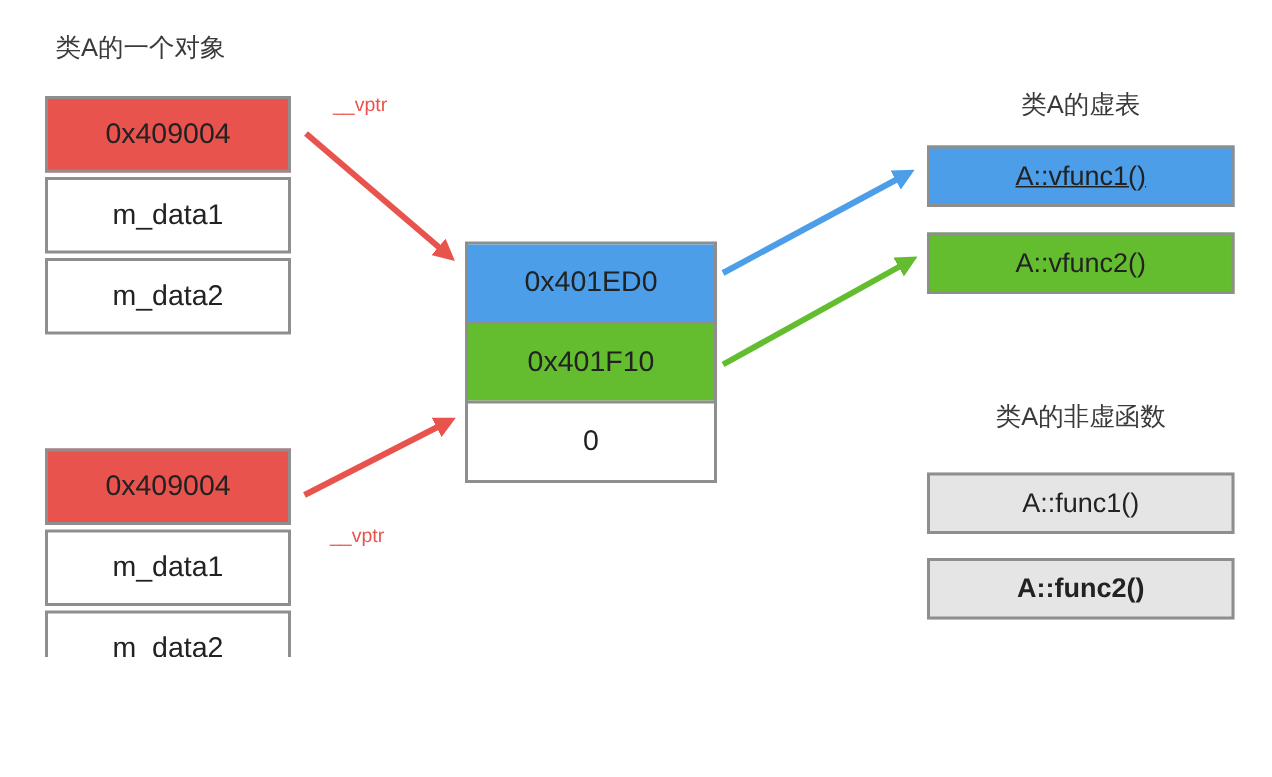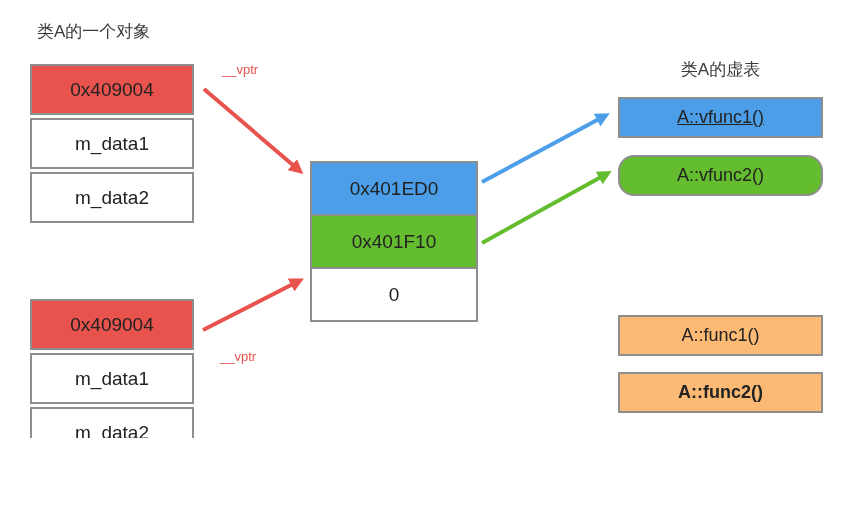--- a/index.html
+++ b/index.html
@@ -58,21 +58,21 @@
   }
   .vtable .row + .row { border-top: 2px solid var(--border, #8E8E8E); }
   .vtable .row.blue  { background: var(--blue, #4C9EE9); }
   .vtable .row.green { background: var(--green, #64BD2F); }
 
   
   .fn-box {
     width: 201px;
     height: 37px;
     border: 2px solid var(--border, #8E8E8E);
-    background: #fdba74;
+    background: #e5e5e5;
     display: flex;
     align-items: center;
     justify-content: center;
     font-size: 18px;
     color: #222222;
   }
   .fn-box.blue  { background: var(--blue, #4C9EE9); }
   .fn-box.green { background: var(--green, #64BD2F); }
 
   .vptr-label {
@@ -117,22 +117,23 @@
   <div class="abs vtable" style="left:310px; top:161px; width:164px;">
     <div class="row blue">0x401ED0</div>
     <div class="row green">0x401F10</div>
     <div class="row">0</div>
   </div>
 
   <div class="abs section-title centered" style="left:618px; top:58px; width:205px;">类A的虚表</div>
 
   <div class="abs fn-box blue" style="left:618px; top:97px;text-decoration:underline;">A::vfunc1()</div>
 
-  <div class="abs fn-box green" style="left:618px; top:155px;border-radius:16px;">A::vfunc2()</div>
+  <div class="abs fn-box green" style="left:618px; top:155px;">A::vfunc2()</div>
 
+  <div class="abs section-title centered" style="left:618px; top:266px; width:205px;">类A的非虚函数</div>
 
   <div class="abs fn-box" style="left:618px; top:315px;">A::func1()</div>
 
   <div class="abs fn-box" style="left:618px; top:372px;font-weight:bold;">A::func2()</div>
 
   <svg id="arrows" class="abs" style="left:0; top:0;" width="848" height="518" viewBox="0 0 848 518">
     <defs>
       <marker id="arr-red" viewBox="0 0 10 10" refX="1.5" refY="5" markerWidth="3.6" markerHeight="3.6" orient="auto-start-reverse">
         <path d="M0,0 L10,5 L0,10 z" class="fill-red"></path>
       </marker>

